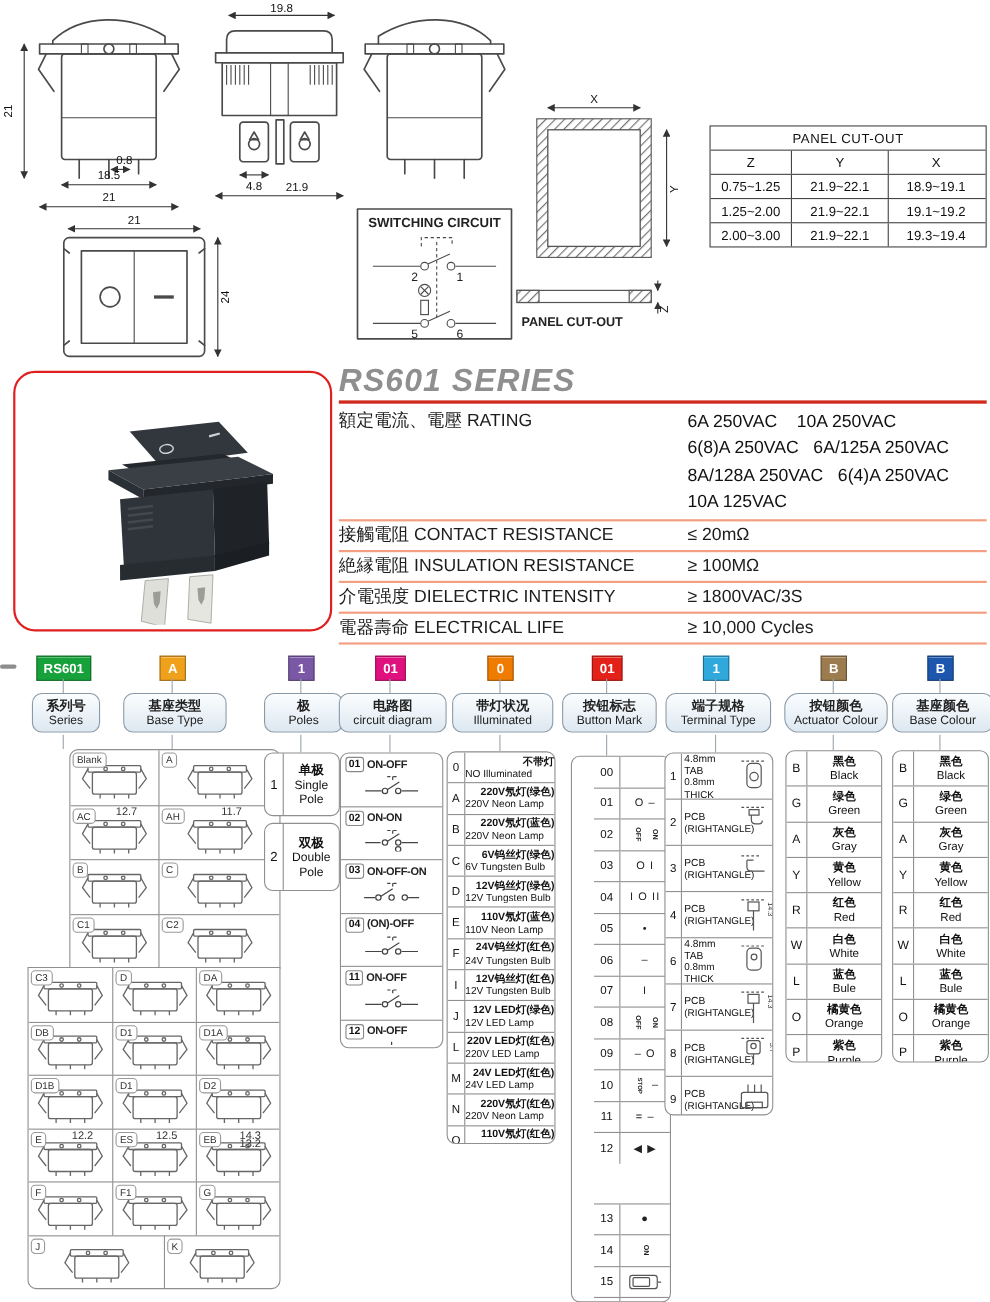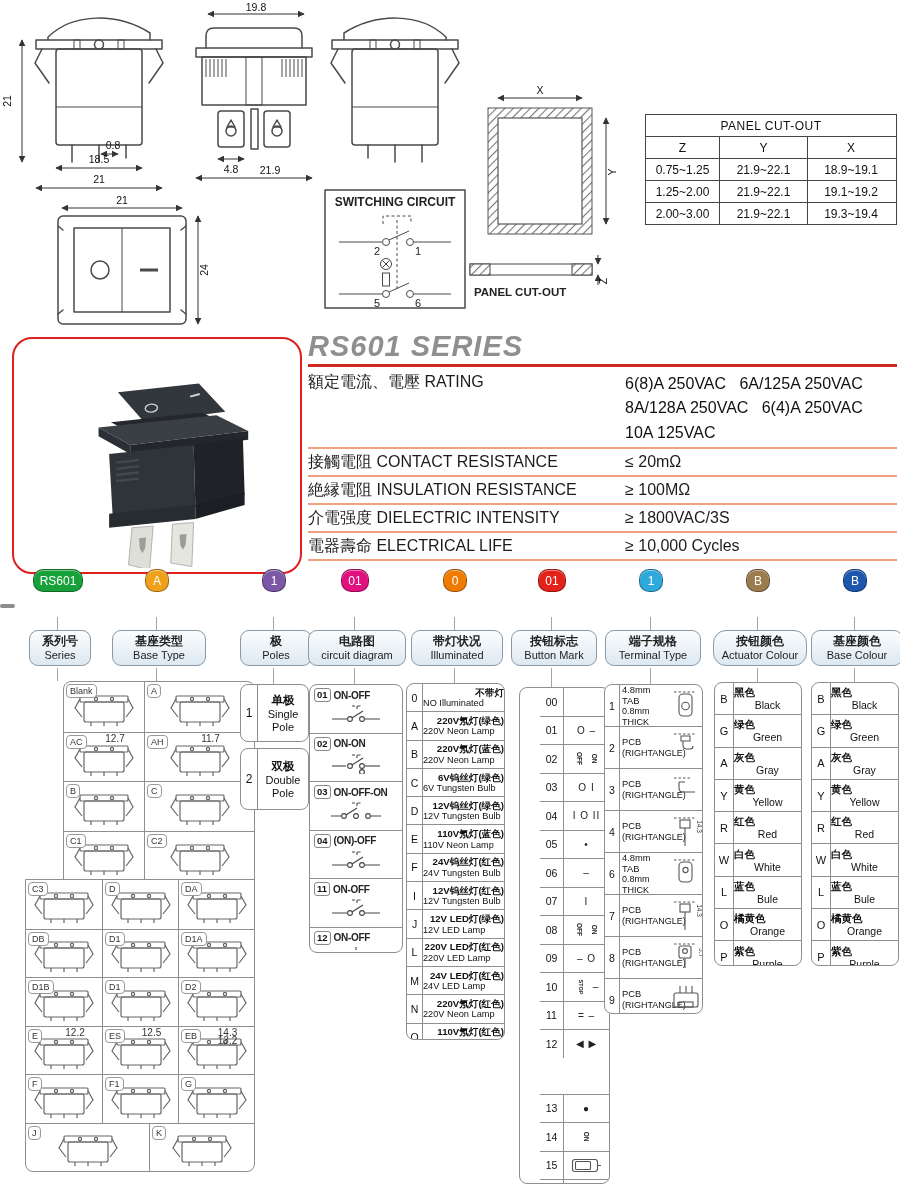--- a/index.html
+++ b/index.html
@@ -33,21 +33,21 @@
   #series-title{font-style:italic;font-weight:bold;font-size:29px;color:#8f8f8f;letter-spacing:1px;height:34px}
   .sep-red{height:2.5px;background:#cf2a1d;margin-bottom:2px}
   .sep{height:2px;background:#f2a081}
   .spec-row{display:flex;align-items:center;min-height:26px}
   .spec-row.rating{align-items:flex-start;padding:3px 0 2px}
   .spec-label{width:317px;font-size:16px;color:#1c1c1c}
   .spec-value{font-size:16px;color:#1c1c1c}
   .spec-lines div{font-size:16px;line-height:24.5px;white-space:pre}
 
   
-  .badge{position:absolute;top:569px;height:21px;border-radius:10px;color:#fff;font-weight:normal;font-size:12px;display:flex;align-items:center;justify-content:center;border:1px solid rgba(0,0,0,.35);box-shadow:inset 0 1px 0 rgba(255,255,255,.45)}
+  .badge{position:absolute;top:596px;height:21px;border-radius:0;color:#fff;font-weight:bold;font-size:12px;display:flex;align-items:center;justify-content:center;border:1px solid rgba(0,0,0,.35);box-shadow:inset 0 1px 0 rgba(255,255,255,.45)}
   .dash-sep{position:absolute;top:604px;width:15px;height:4px;background:#8d8d8d;border-radius:2px;overflow:hidden;color:transparent}
   .obox{position:absolute;top:630px;border:1.2px solid #8a99a7;border-radius:9px;background:linear-gradient(#fbfdfe,#dde8f1);text-align:center;padding:3px 2px}
   .obox .cn{font-size:12px;font-weight:bold;color:#222;line-height:15px}
   .obox .en{font-size:11px;color:#222;line-height:13px}
   .vline{position:absolute;width:1px;background:#9aa5ae}
 
   .tbl{position:absolute;background:#fff;border:1.2px solid #8f8f8f;border-radius:8px;overflow:hidden}
   .trow{border-top:1px solid #8f8f8f;display:grid;align-items:center}
   .trow:first-child{border-top:none}
   .ccell{height:100%;display:flex;align-items:center;justify-content:center;border-right:1px solid #8f8f8f;font-size:11px}
@@ -86,21 +86,21 @@
 
   
   .tm-txt{padding-left:2px}
   .tm-l1{font-size:9.3px;line-height:10.5px}
   .tm-l2{font-size:9px;line-height:10.5px}
   .tm-glyph{position:relative;height:100%;display:flex;align-items:center;justify-content:center}
   .tglyph rect,.tglyph path,.tglyph line,.tglyph circle{stroke:#555;fill:none;stroke-width:1.1}
   .tm-dim{position:absolute;right:-4px;top:12px;transform:rotate(90deg);font-size:6.5px;color:#333;letter-spacing:0}
 
   
-  .cl-cn{font-size:10.5px;font-weight:bold;line-height:13px;text-align:left}
+  .cl-cn{font-size:10.5px;font-weight:bold;line-height:13px;text-align:center}
   .cl-en{font-size:10.5px;line-height:12px;text-align:center}
 </style>
 </head>
 <body>
 
 <div id="root">
 
   <svg id="top-drawings" width="900" height="330" viewBox="0 0 900 330">
     <defs>
       <marker id="arr" viewBox="0 0 10 10" refX="9" refY="5" markerWidth="7" markerHeight="7" orient="auto-start-reverse">
@@ -268,20 +268,21 @@
       </g>
     </svg>
   </div>
 
   <div id="series-panel">
     <div id="series-title">RS601 SERIES</div>
     <div class="sep-red"></div>
     <div class="spec-row rating">
       <div class="spec-label">額定電流、電壓 RATING</div>
       <div class="spec-lines" id="rating-lines">
+          <div>6A 250VAC    10A 250VAC</div>
           <div>6(8)A 250VAC   6A/125A 250VAC</div>
           <div>8A/128A 250VAC   6(4)A 250VAC</div>
           <div>10A 125VAC</div>
         </div>
     </div>
     <div id="spec-rows">
         <div class="sep"></div>
         <div class="spec-row">
           <div class="spec-label">接觸電阻 CONTACT RESISTANCE</div>
           <div class="spec-value">≤ 20mΩ</div>

